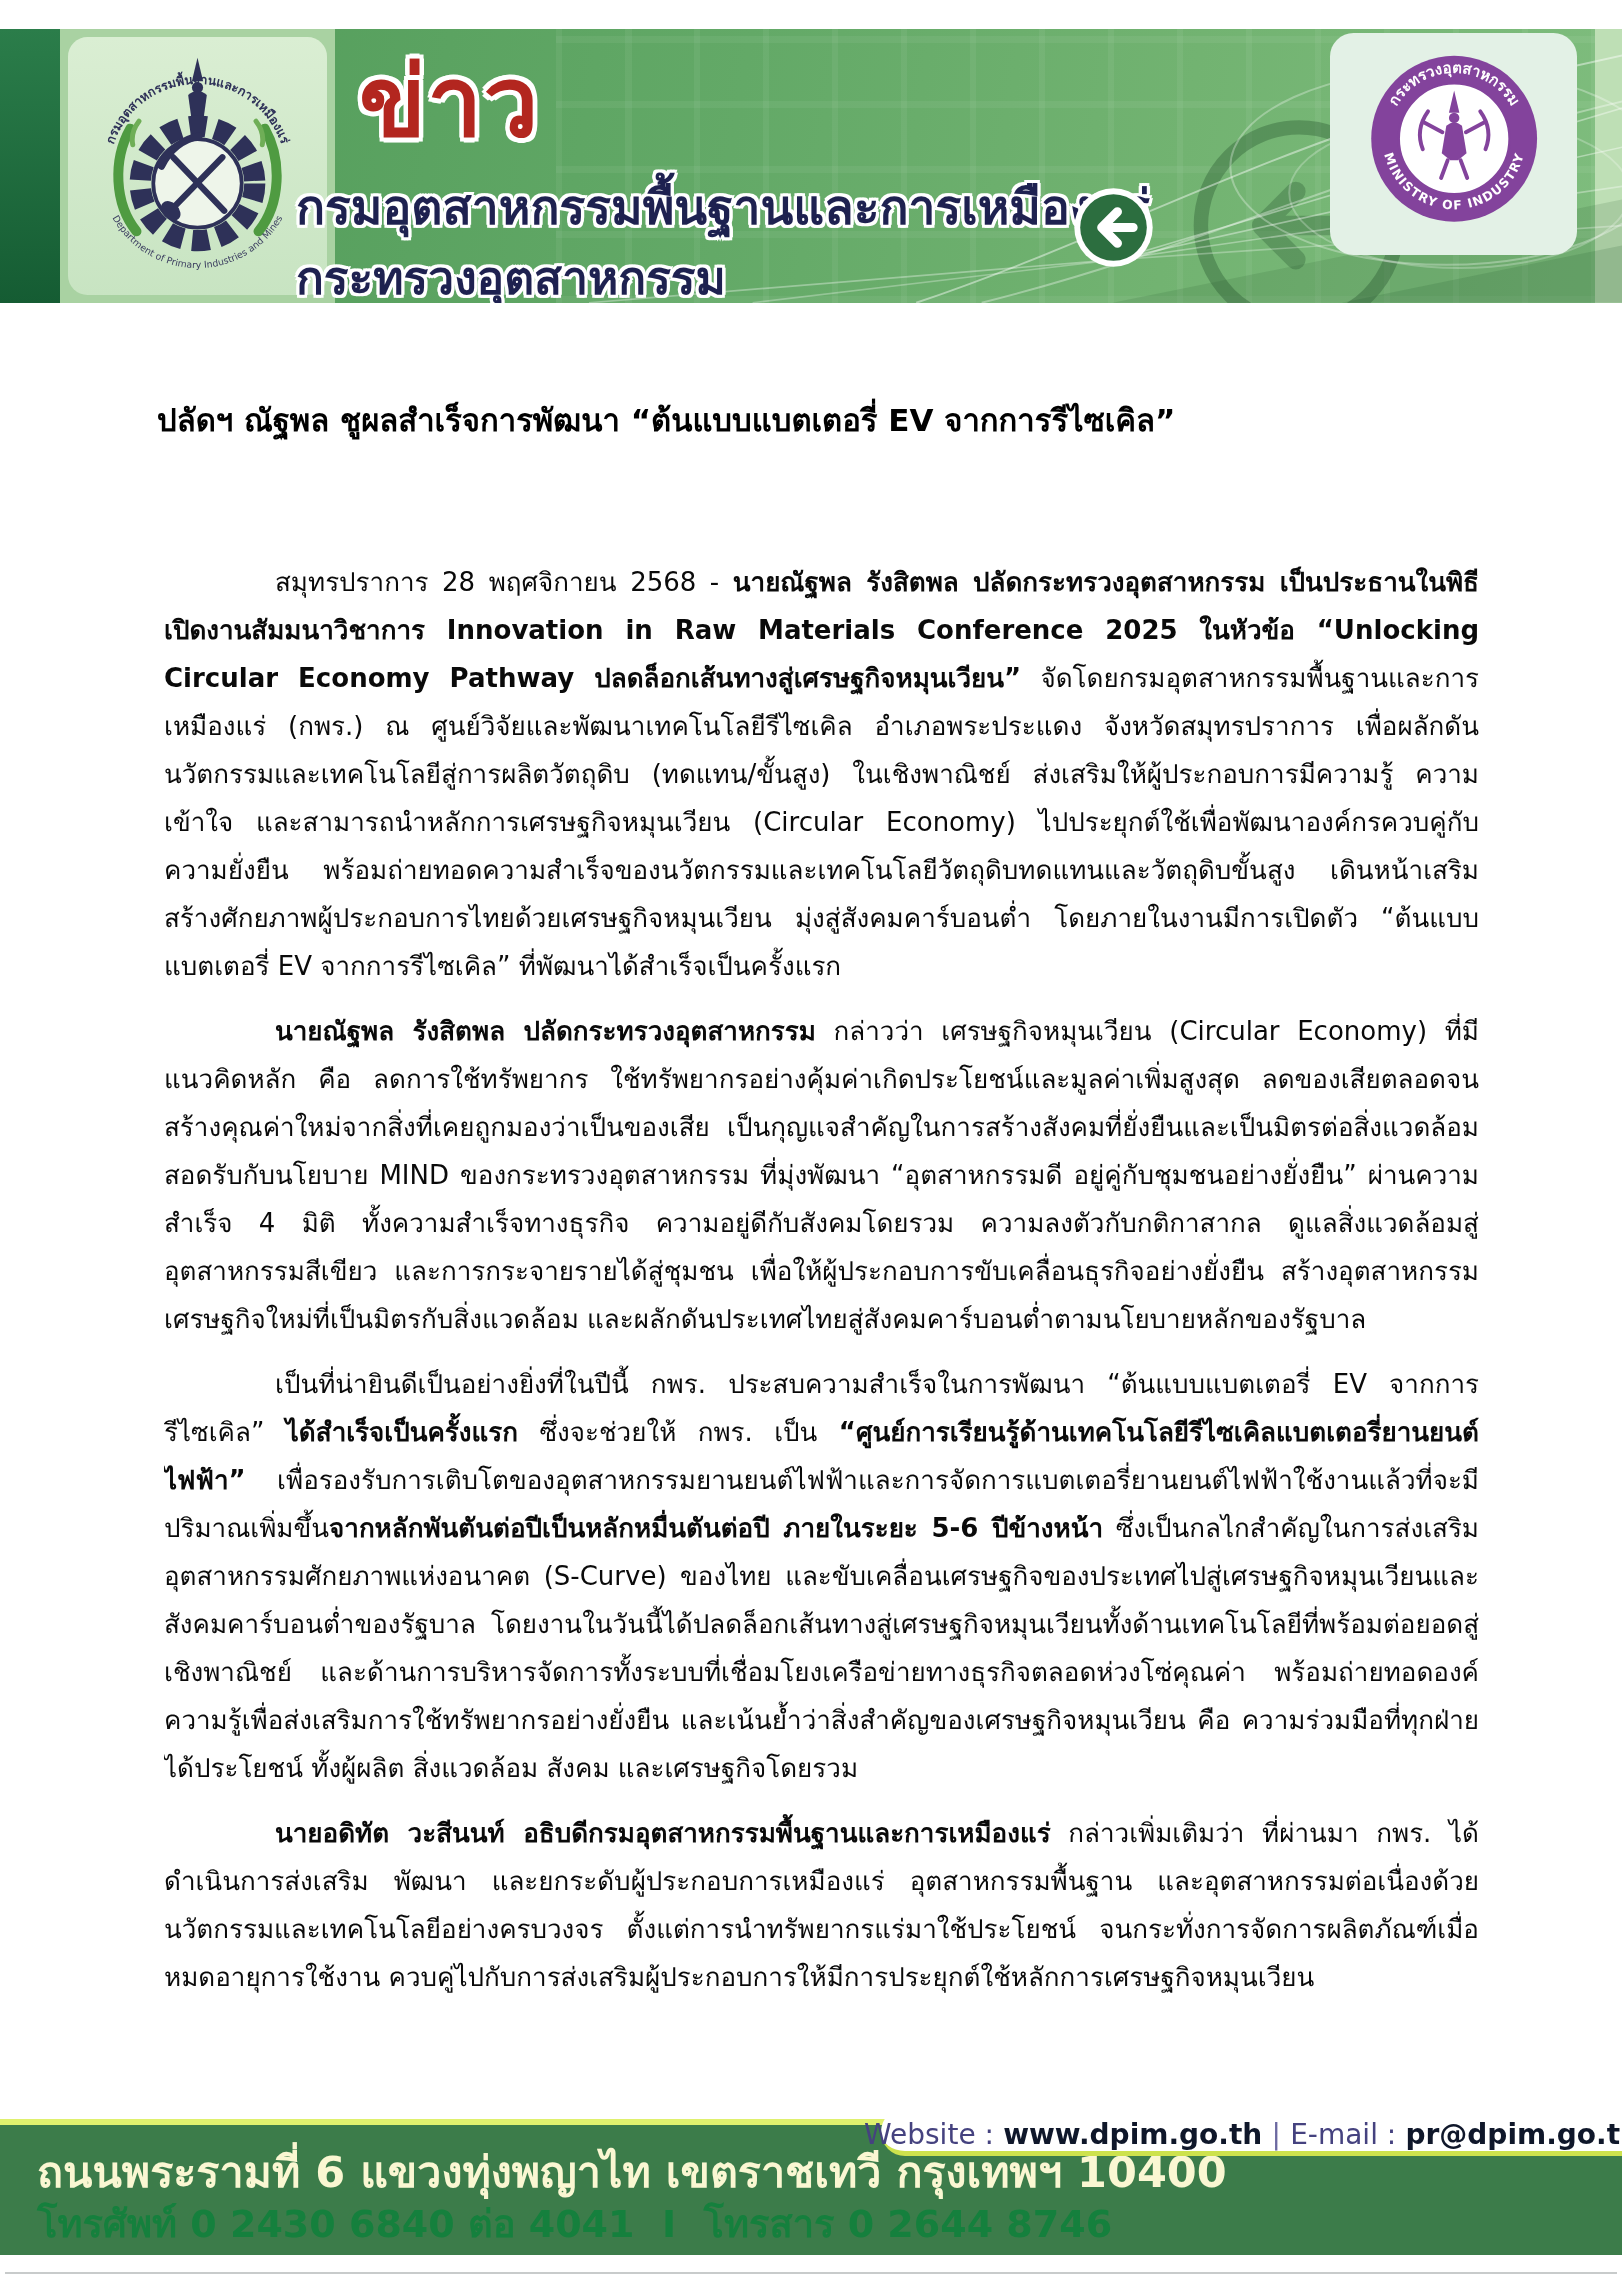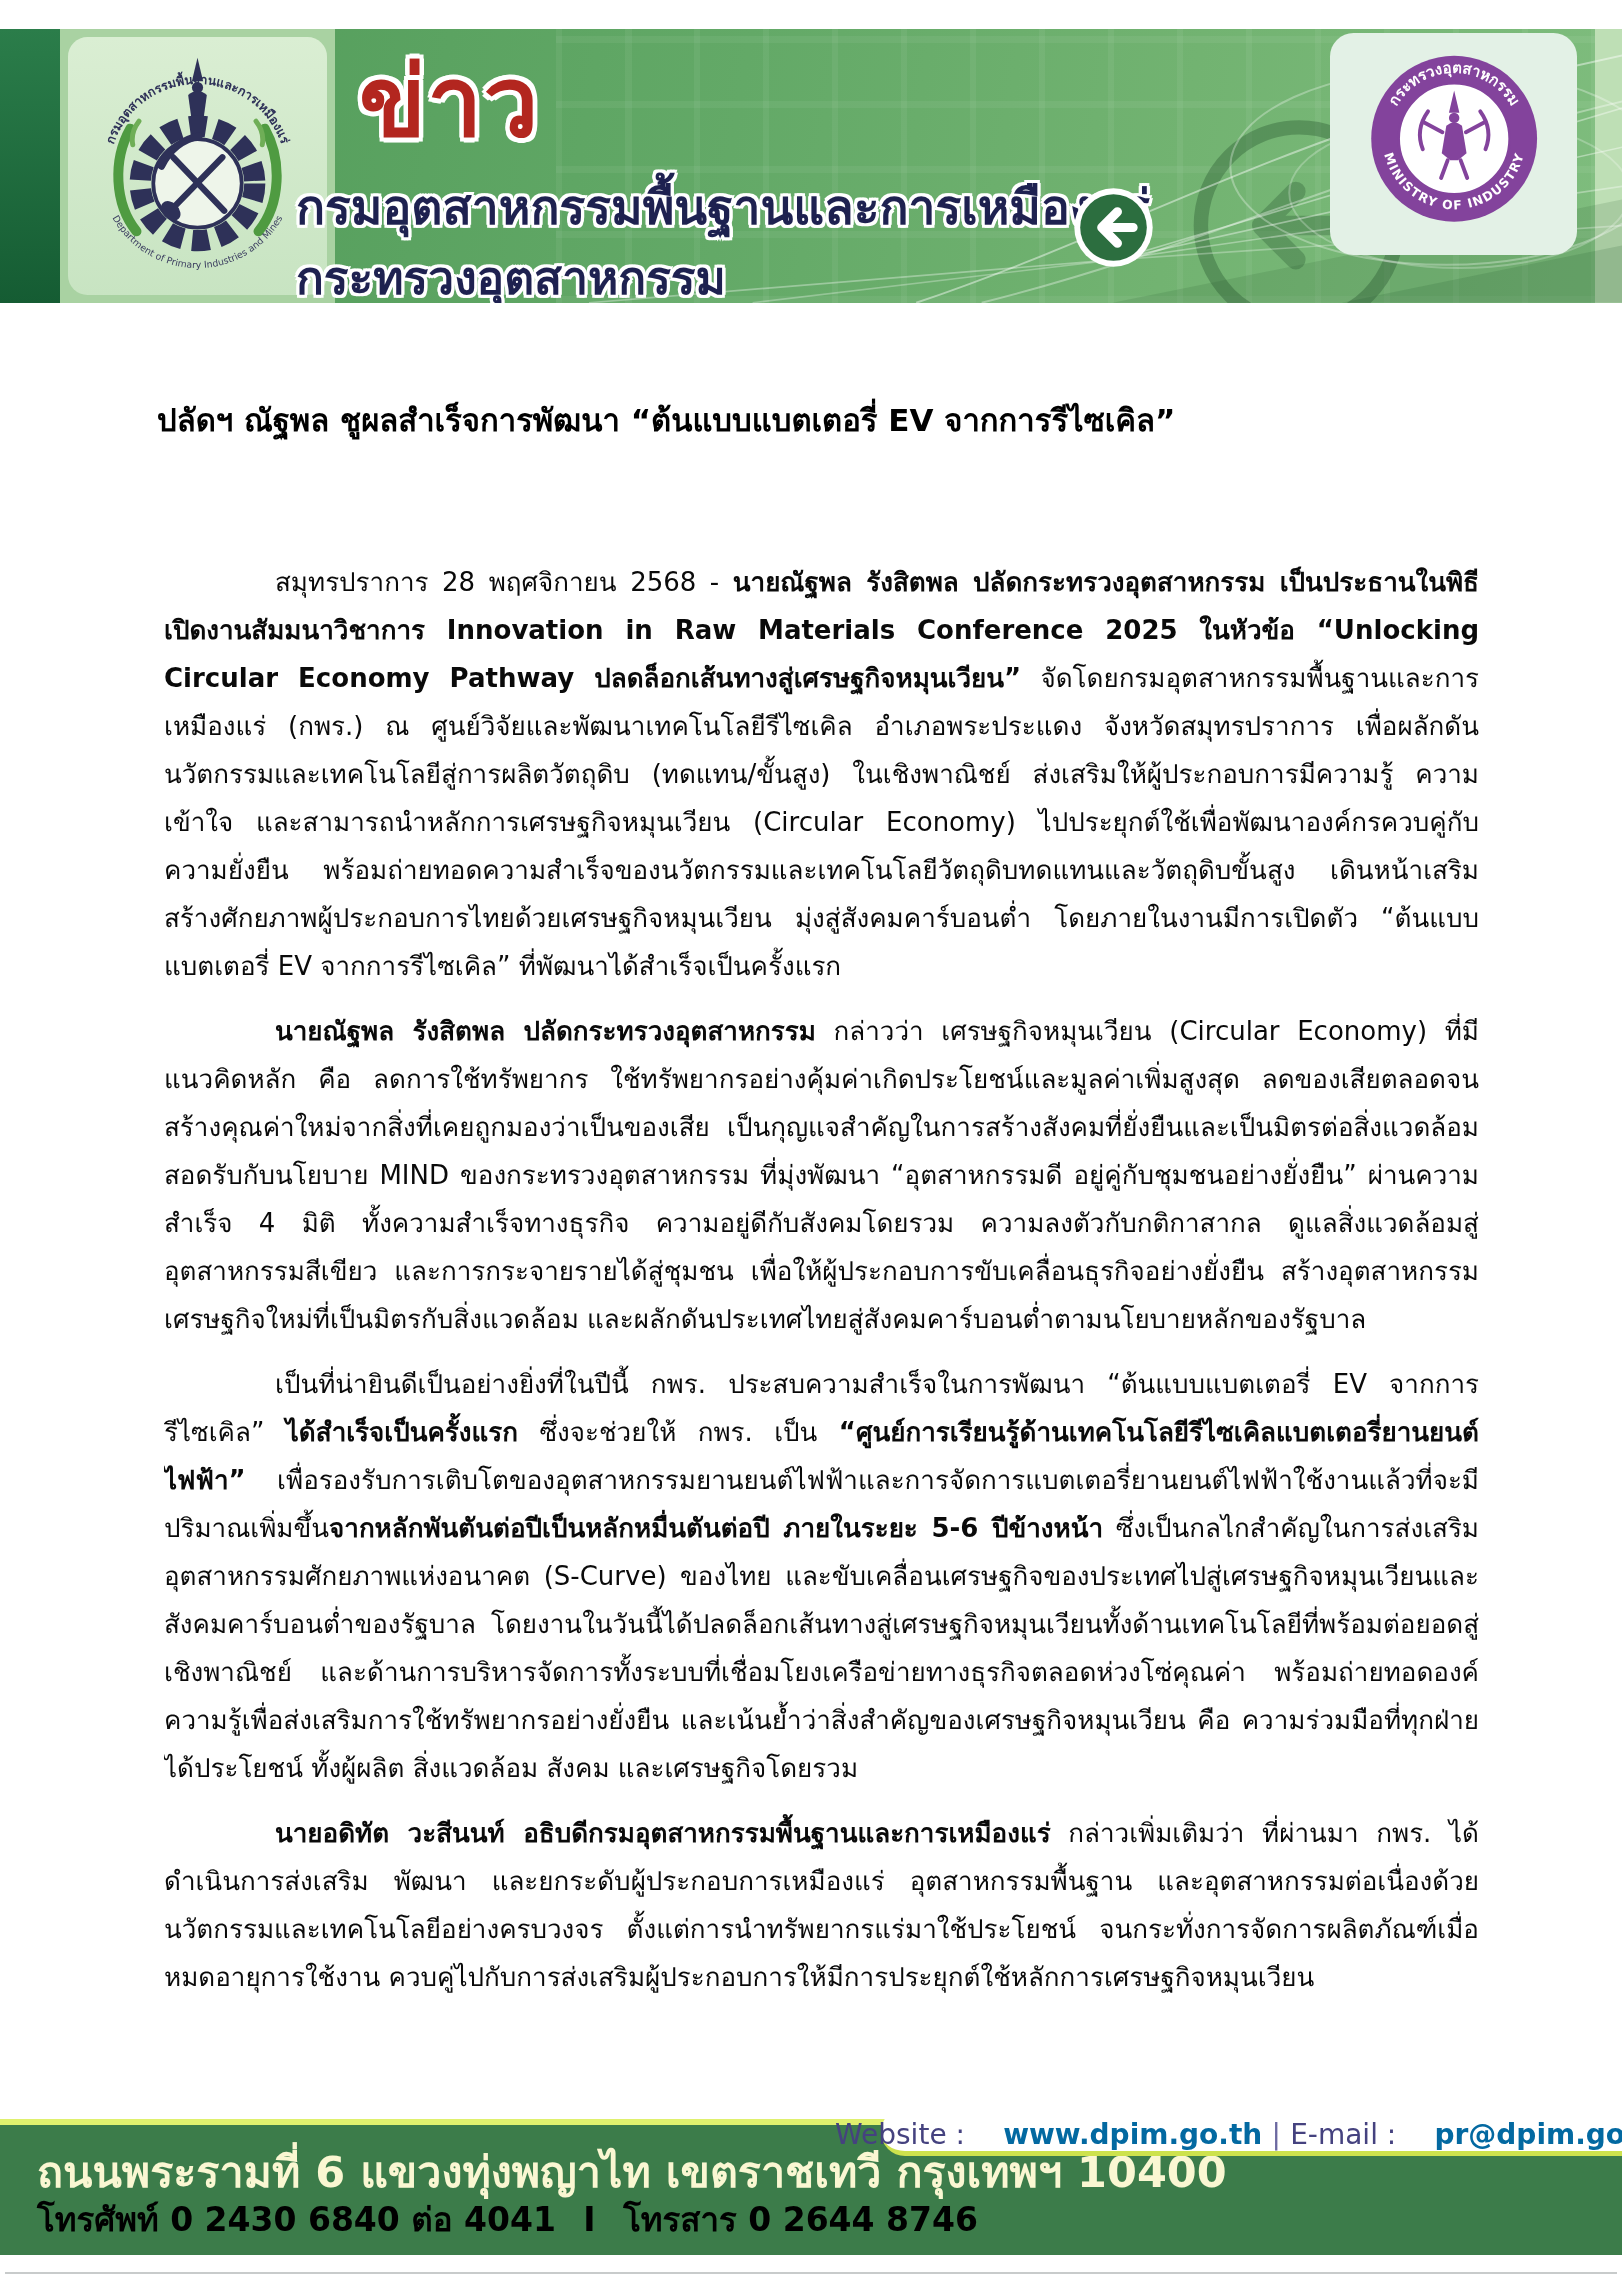--- a/index.html
+++ b/index.html
@@ -61,28 +61,28 @@
   .footer-band{
     position:absolute;left:0;top:2119px;width:1623px;height:136px;
     background:#3c7c4a;border-top:6.5px solid #dff06e;box-sizing:border-box;
   }
   .website-pill{
     position:absolute;left:881px;top:2108px;width:742px;height:48px;z-index:5;
     background:#ffffff;border-radius:26px 0 0 26px;border-bottom:5.2px solid #cde24d;
     display:flex;align-items:flex-end;justify-content:center;gap:9.2px;
     font-size:28px;color:#45427f;white-space:nowrap;box-sizing:border-box;
   }
-  .website-pill .bold{font-weight:800;color:#0369a1;margin-left:29px;}
+  .website-pill .bold{font-weight:800;color:#0f172a;}
   .website-pill .sep{color:#6b68a0;}
   .footer-address{
     position:absolute;left:37px;top:2138px;font-size:43px;font-weight:600;color:#faf7d2;
     white-space:nowrap;z-index:4;
   }
   .footer-phone{
-    position:absolute;left:37px;top:2193px;font-size:33px;font-weight:600;color:#000000;
+    position:absolute;left:37px;top:2193px;font-size:38px;font-weight:600;color:#15803d;
     white-space:nowrap;z-index:4;
   }
   .footer-phone .psep{display:inline-block;margin:0 27.5px;font-weight:800;}
   .scan-line{position:absolute;left:5.2px;top:2272px;width:1612px;height:2px;background:#9aa0a0;opacity:.55;}
 </style>
 </head>
 <body>
 
 <div class="page">
 

